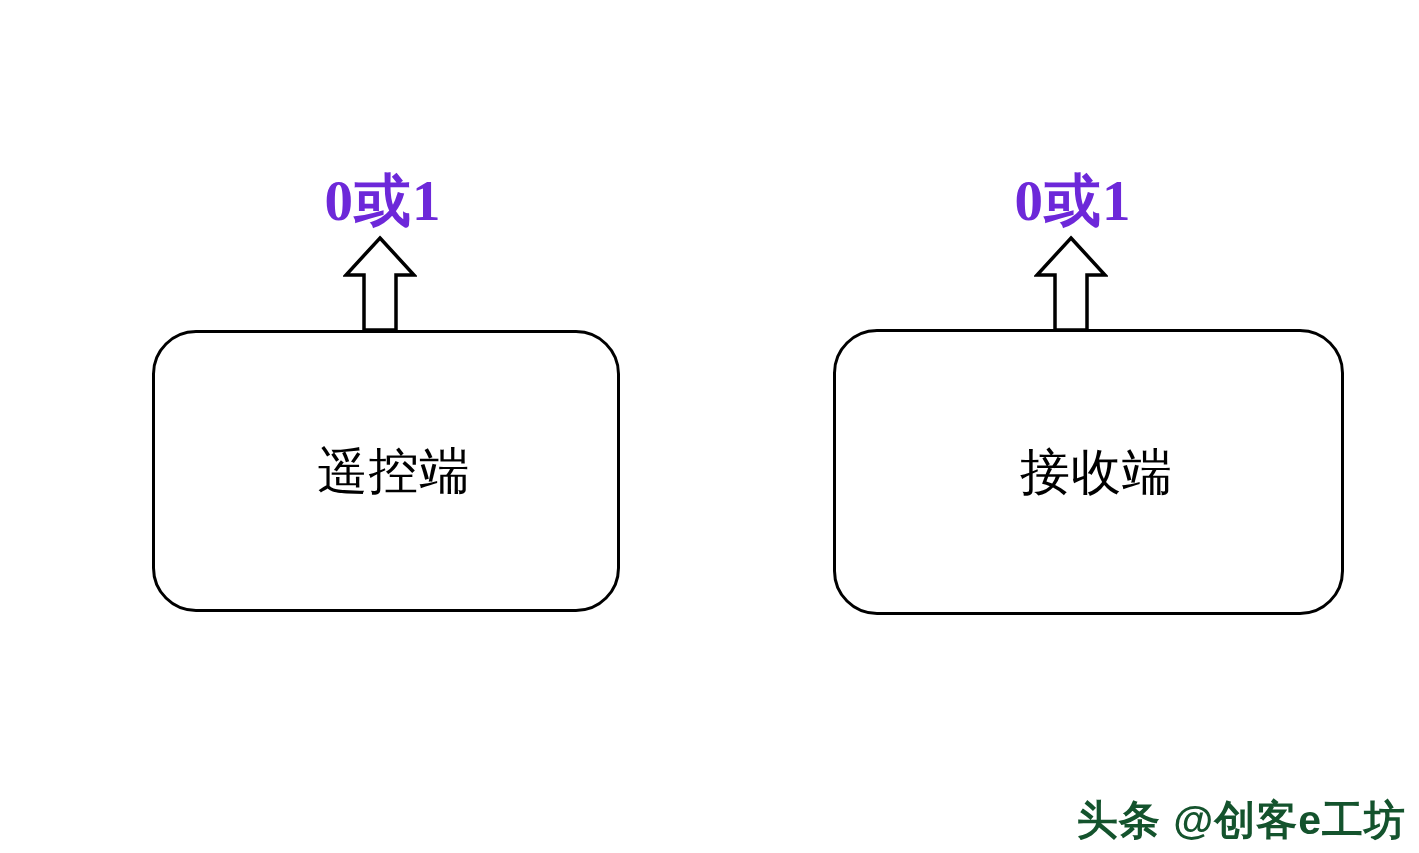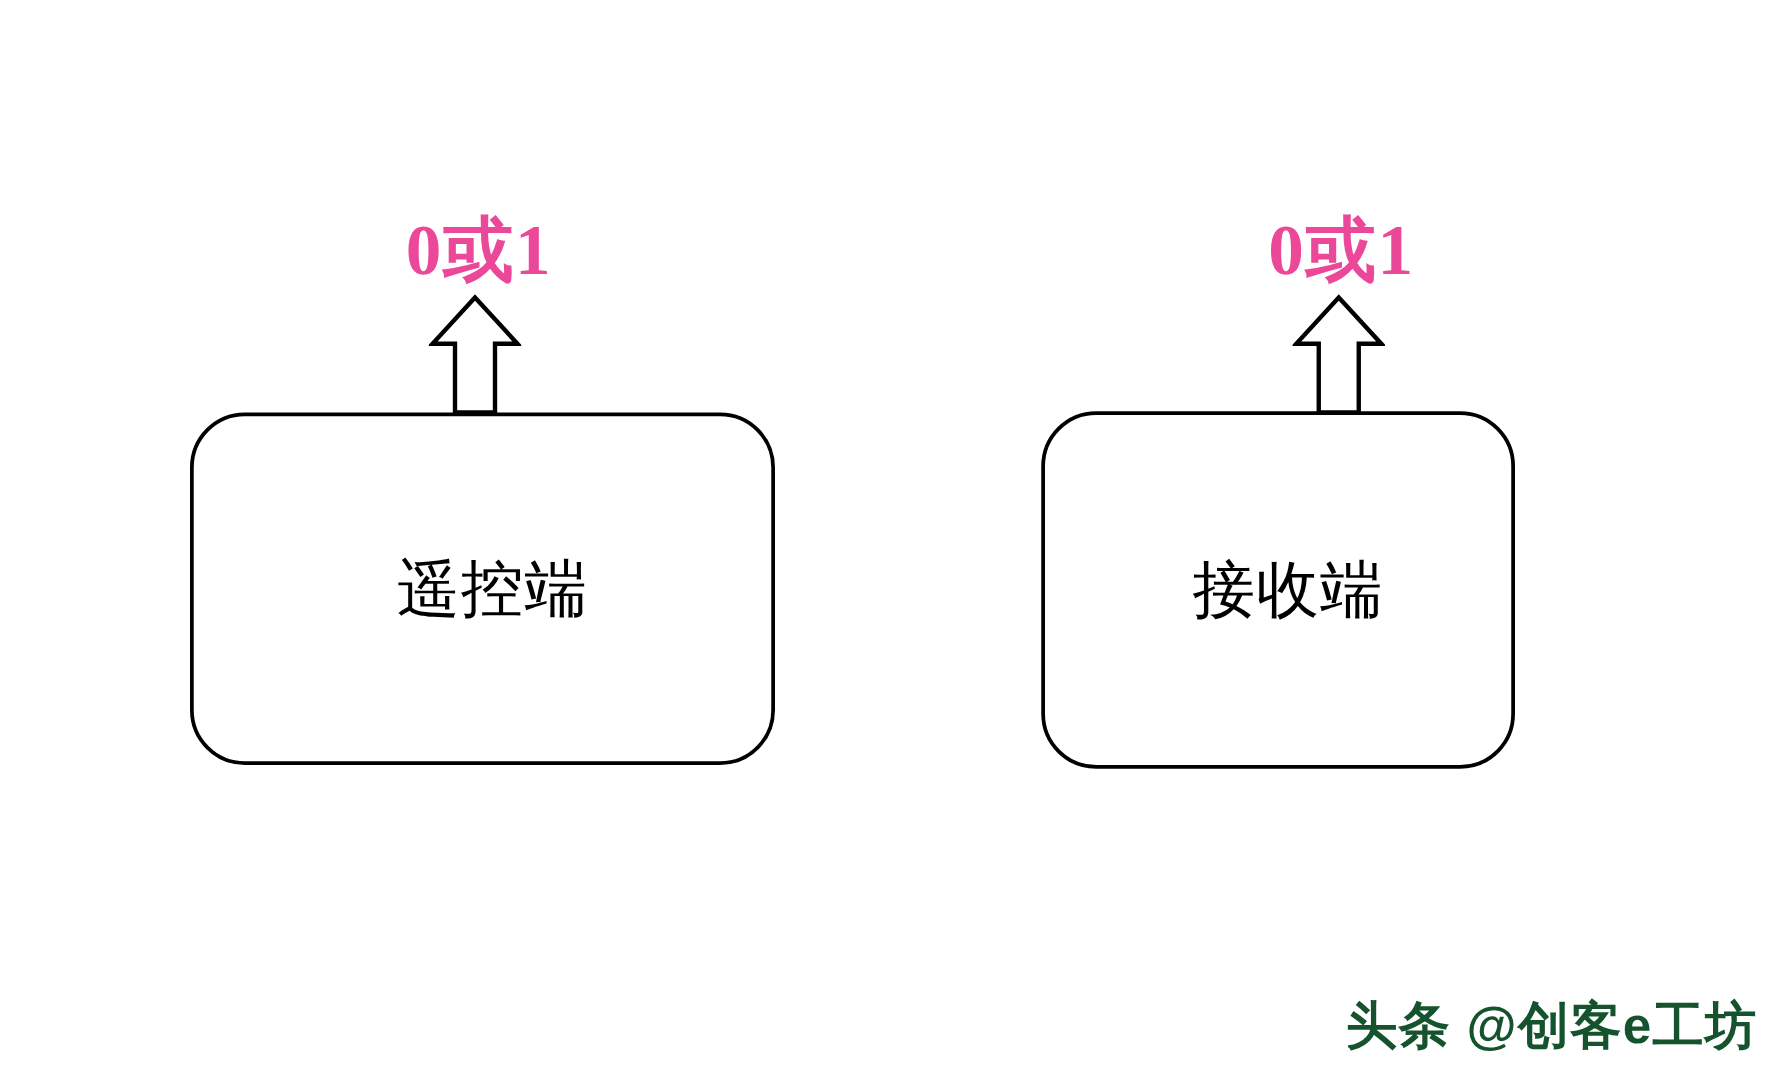--- a/index.html
+++ b/index.html
@@ -26,30 +26,30 @@
     box-sizing: border-box;
   }
   .node-box .node-label {
     font-size: 50px;
     color: #000000;
     letter-spacing: 1px;
     line-height: 1;
     margin-left: 16px;
   }
   .box-left  { left: 152px; top: 330px; width: 468px; height: 282px; }
-  .box-right { left: 833px; top: 329px; width: 379px; height: 286px; }
+  .box-right { left: 833px; top: 329px; width: 511px; height: 286px; }
 
   .signal-label {
     position: absolute;
     width: 240px;
     top: 172px;
     text-align: center;
     font-size: 57px;
     font-weight: bold;
-    color: #ec4899;
+    color: #6d28d9;
     line-height: 1;
     letter-spacing: 1px;
   }
   .signal-left  { left: 263px; }
   .signal-right { left: 953px; }
 
   .arrow-svg {
     position: absolute;
     top: 235px;
     width: 74px;

